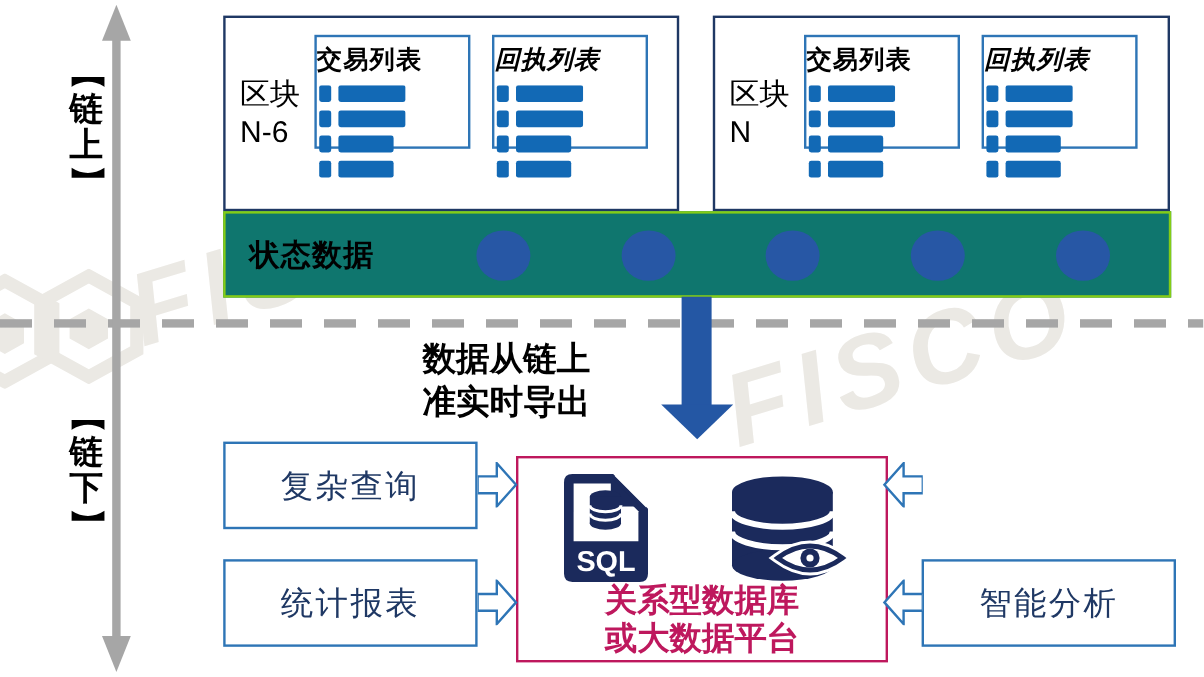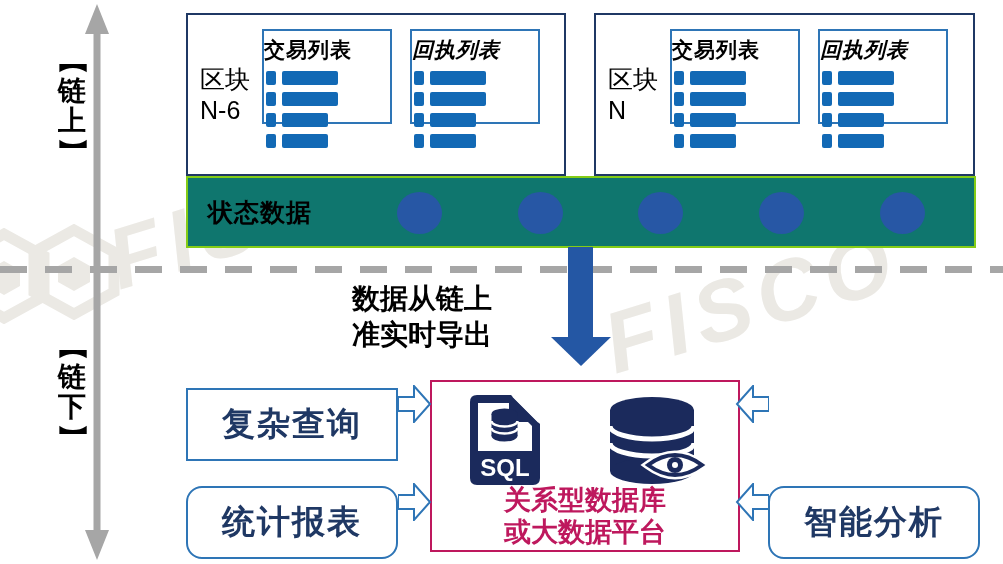--- a/index.html
+++ b/index.html
@@ -45,23 +45,23 @@
   .dot { position:absolute; top:14px; width:45px; height:42px; border-radius:50%; background:#2757a5; }
 
   
   .export-arrow { position:absolute; left:548px; top:247px; z-index:3; }
   .export-caption { position:absolute; left:352px; top:281px; width:204px; text-align:left;
     font-size:28px; font-weight:bold; line-height:36px; z-index:3; }
 
   
   .side-box { position:absolute; width:212px; height:73px; border:2px solid #2e75b6; background:#fff; z-index:2;
     display:flex; align-items:center; justify-content:center;
-    font-size:33px; font-weight:bold; color:#1f3864; letter-spacing:2px;margin-top:20px; }
+    font-size:27px; font-weight:normal; color:#1f3864; letter-spacing:2px; }
   .side-box.l { left:186px; } .side-box.r { left:768px; }
-  .side-box.row1 { top:368px; } .side-box.row2 { top:466px;border-radius:16px; }
+  .side-box.row1 { top:368px; } .side-box.row2 { top:466px; }
 
   .center-box { position:absolute; left:430px; top:368px; width:310px; height:172px; border:2px solid #be185d; background:#fff; z-index:2;margin-top:12px; }
   .sql-icon { position:absolute; left:37px; top:13px; }
   .db-icon  { position:absolute; left:176px; top:14px; }
   .center-caption { position:absolute; left:0; top:102px; width:100%; text-align:center;
     font-size:27px; font-weight:bold; line-height:32px; color:#be185d; }
 
   .harrow { position:absolute; z-index:4; }
   .harrow.a1 { left:398px; top:385px; } .harrow.a2 { left:398px; top:483px; }
   .harrow.a3 { left:735px; top:385px; } .harrow.a4 { left:735px; top:483px; }

